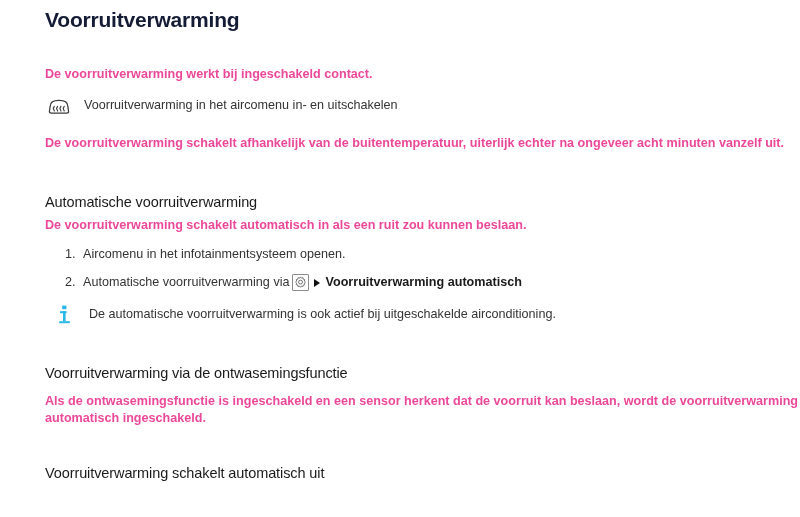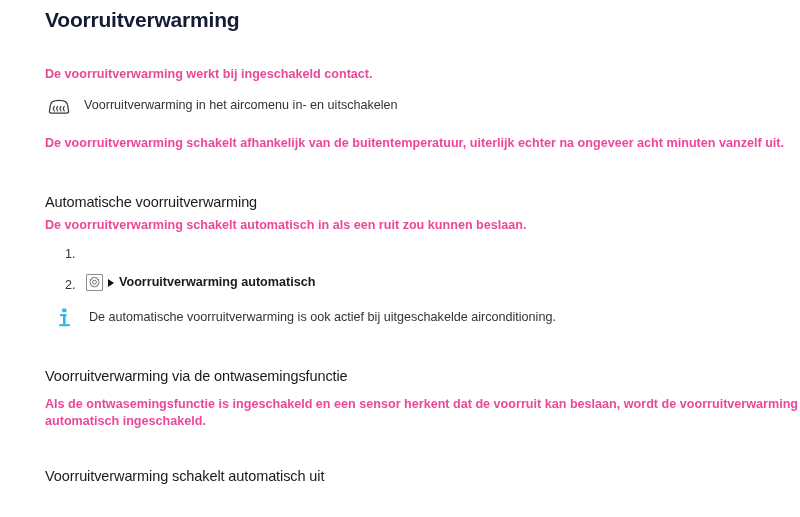--- a/index.html
+++ b/index.html
@@ -201,24 +201,28 @@
 
   <div class="gap-5"></div>
 
   <p class="para">De voorruitverwarming schakelt automatisch in als een ruit zou kunnen beslaan.</p>
 
   <div class="gap-12"></div>
 
   <ol class="steps">
     <li>
       <span class="marker">1.</span>
+      <span class="step-text">
+        <span class="t">Aircomenu in het infotainmentsysteem openen.</span>
+      </span>
     </li>
     <li>
       <span class="marker">2.</span>
       <span class="step-text">
+        <span class="t">Automatische voorruitverwarming via</span>
         <span class="gear-box">
           <svg width="13" height="13" viewBox="0 0 20 20" aria-hidden="true">
             <path d="M10 1.4 L11.5 3.2 L13.8 2.6 L14.3 5.0 L16.6 5.6 L15.8 7.8
                      L17.6 9.4 L15.8 11.0 L16.6 13.2 L14.3 13.8 L13.8 16.2
                      L11.5 15.6 L10 17.4 L8.5 15.6 L6.2 16.2 L5.7 13.8
                      L3.4 13.2 L4.2 11.0 L2.4 9.4 L4.2 7.8 L3.4 5.6
                      L5.7 5.0 L6.2 2.6 L8.5 3.2 Z" fill="none" stroke="#6e6e6e" stroke-width="1.5" stroke-linejoin="round"></path>
             <circle cx="10" cy="9.4" r="3.0" fill="none" stroke="#6e6e6e" stroke-width="1.5"></circle>
           </svg>
         </span>

